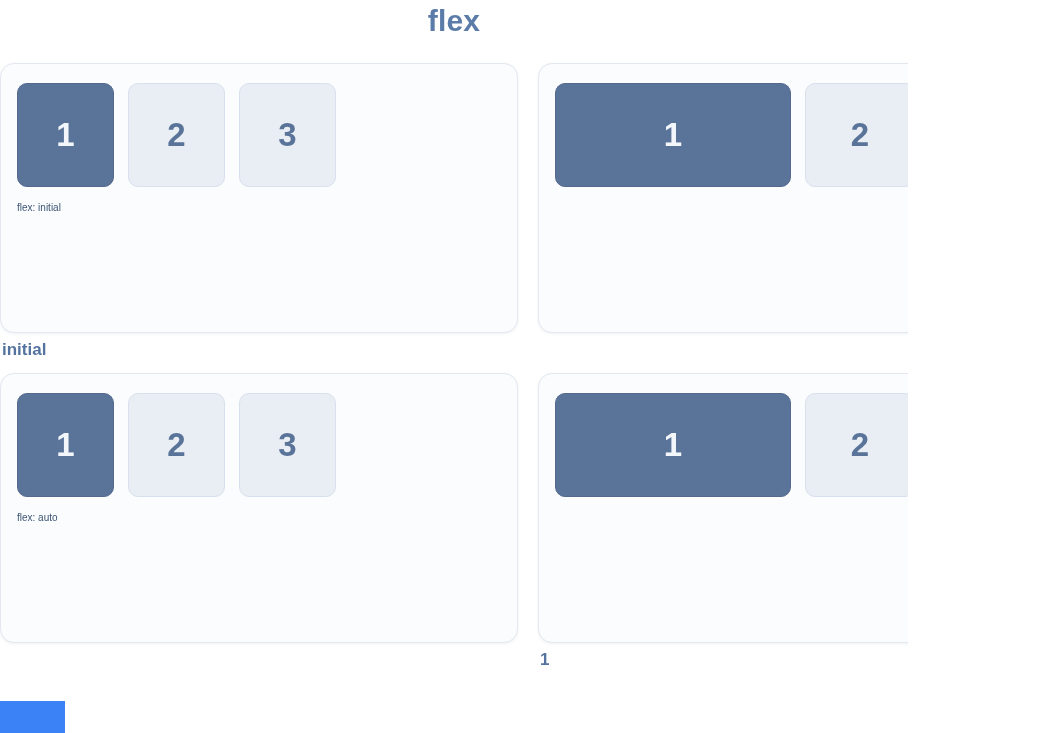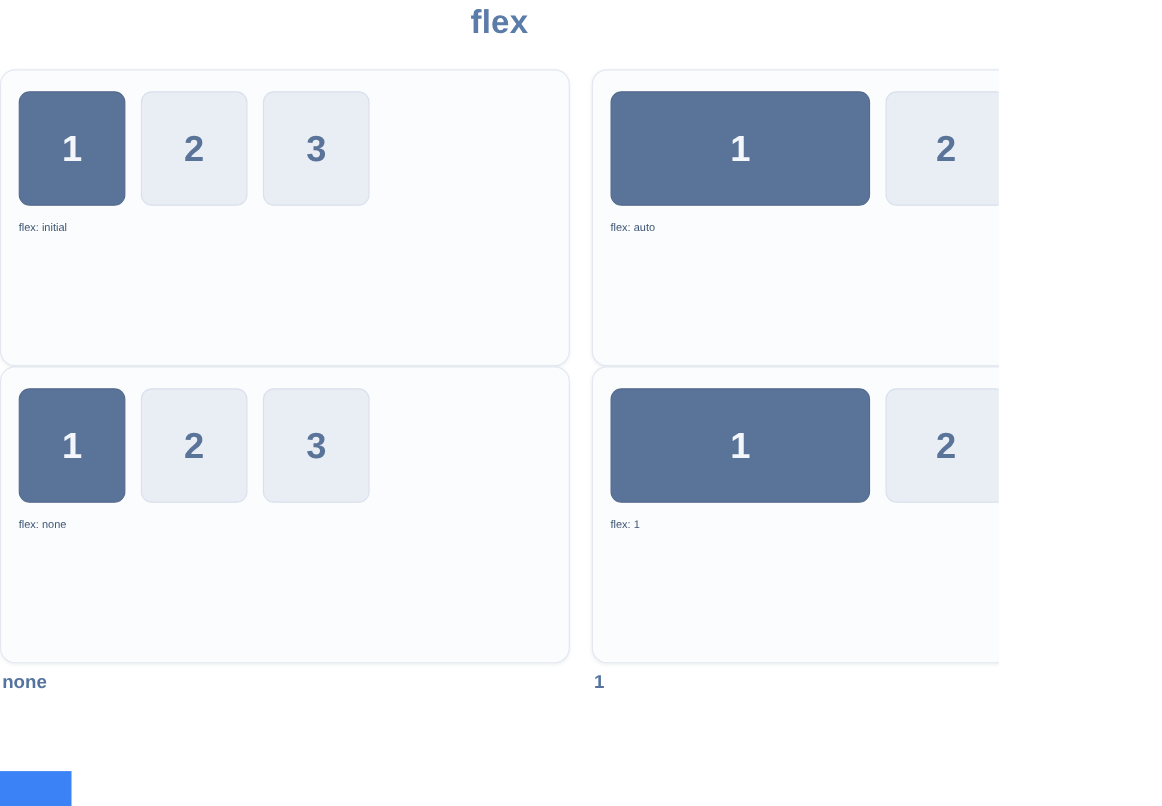--- a/index.html
+++ b/index.html
@@ -65,52 +65,50 @@
   <div class="grid">
   <div class="cell">
     <div class="panel">
       <div class="row">
             <div class="box first">1</div>
             <div class="box rest">2</div>
             <div class="box rest">3</div>
           </div>
       <div class="flex-label">flex: initial</div>
     </div>
+    <div class="caption">initial</div>
   </div>
 
   <div class="cell">
     <div class="panel grow">
+      <div class="row">
+            <div class="box first">1</div>
+            <div class="box rest">2</div>
+            <div class="box rest">3</div>
+          </div>
+    </div>
+  </div>
+
+  <div class="cell">
+    <div class="panel">
       <div class="row">
             <div class="box first">1</div>
             <div class="box rest">2</div>
             <div class="box rest">3</div>
           </div>
       <div class="flex-label">flex: auto</div>
     </div>
   </div>
 
   <div class="cell">
-    <div class="panel">
-      <div class="row">
-            <div class="box first">1</div>
-            <div class="box rest">2</div>
-            <div class="box rest">3</div>
-          </div>
-      <div class="flex-label">flex: none</div>
-    </div>
-    <div class="caption">none</div>
-  </div>
-
-  <div class="cell">
     <div class="panel grow">
       <div class="row">
             <div class="box first">1</div>
             <div class="box rest">2</div>
             <div class="box rest">3</div>
           </div>
-      <div class="flex-label">flex: 1</div>
     </div>
     <div class="caption">1</div>
   </div>
 </div>
 
   <div class="bottom-left-rect"></div>
 </div>
 
 </body></html>

